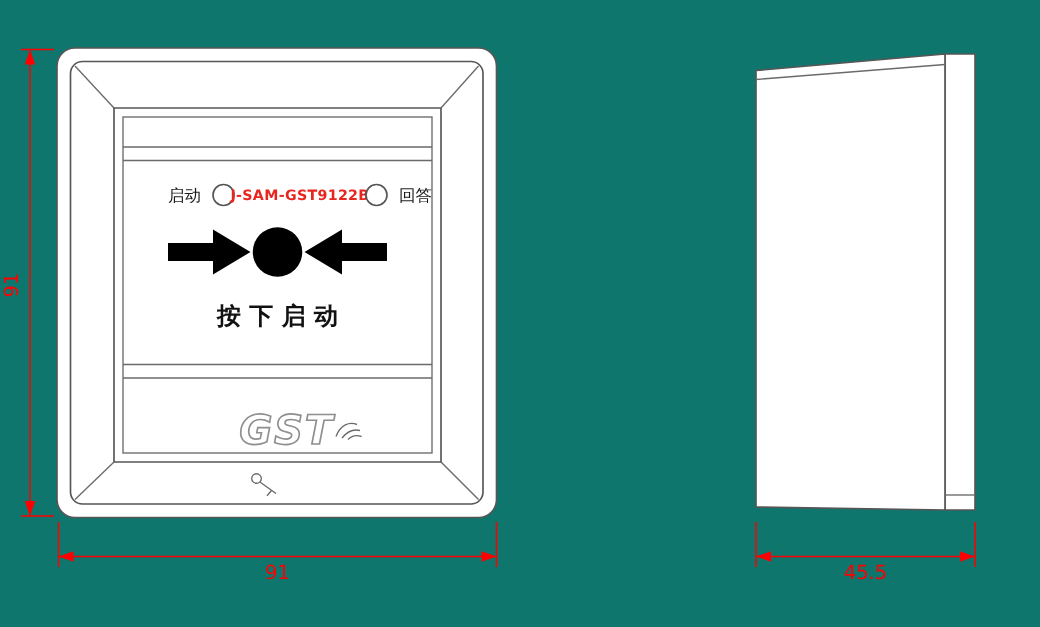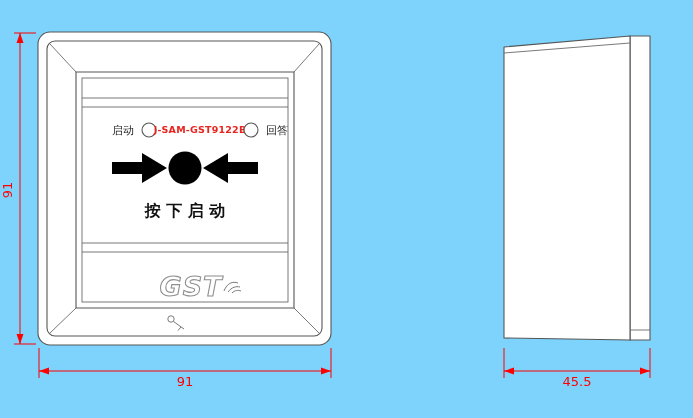--- a/index.html
+++ b/index.html
@@ -1,16 +1,16 @@
 <!DOCTYPE html>
 <html><head>
 <meta charset="utf-8">
 <style>
   html,body{margin:0;padding:0;background:#ffffff;}
-  .canvas{width:693px;height:418px;background:#7dd3fc;position:relative;overflow:hidden;}
+  .canvas{width:693px;height:418px;background:#0f766e;position:relative;overflow:hidden;}
   svg{display:block;}
   svg text{font-family:"DejaVu Sans","Liberation Sans",sans-serif;}
   .part-line{stroke:#565656;stroke-width:1.1;fill:none;stroke-linejoin:round;}
   .part-fill{fill:#ffffff;}
   .thin-line{stroke:#6a6a6a;stroke-width:0.9;fill:none;}
   .dim-line{stroke:#ff0000;stroke-width:1;fill:none;}
   .dim-arrow{fill:#ff0000;stroke:none;}
   .dim-text{font-size:13px;}
   .label-cn{font-size:11px;fill:#1a1a1a;}
   .model-text{font-size:9.5px;font-weight:bold;letter-spacing:0.2px;}

